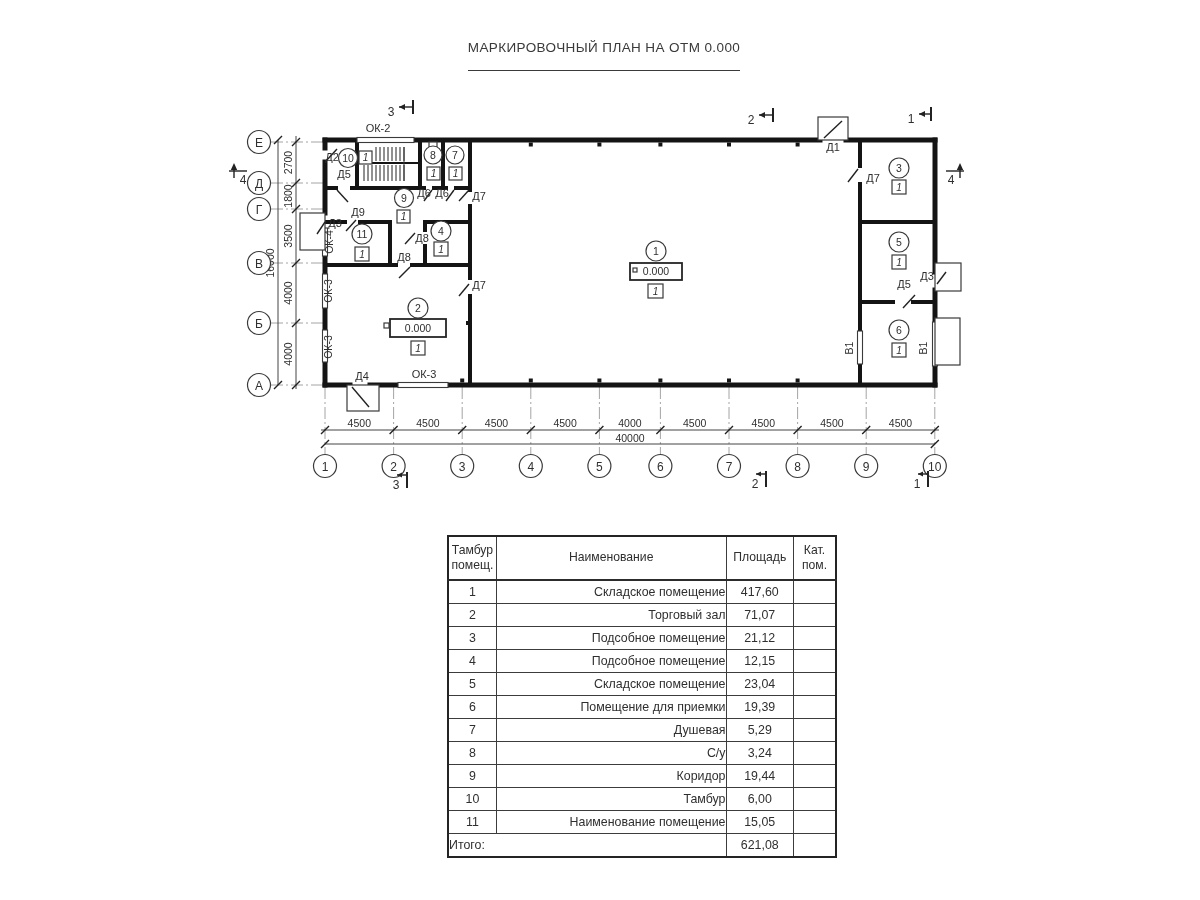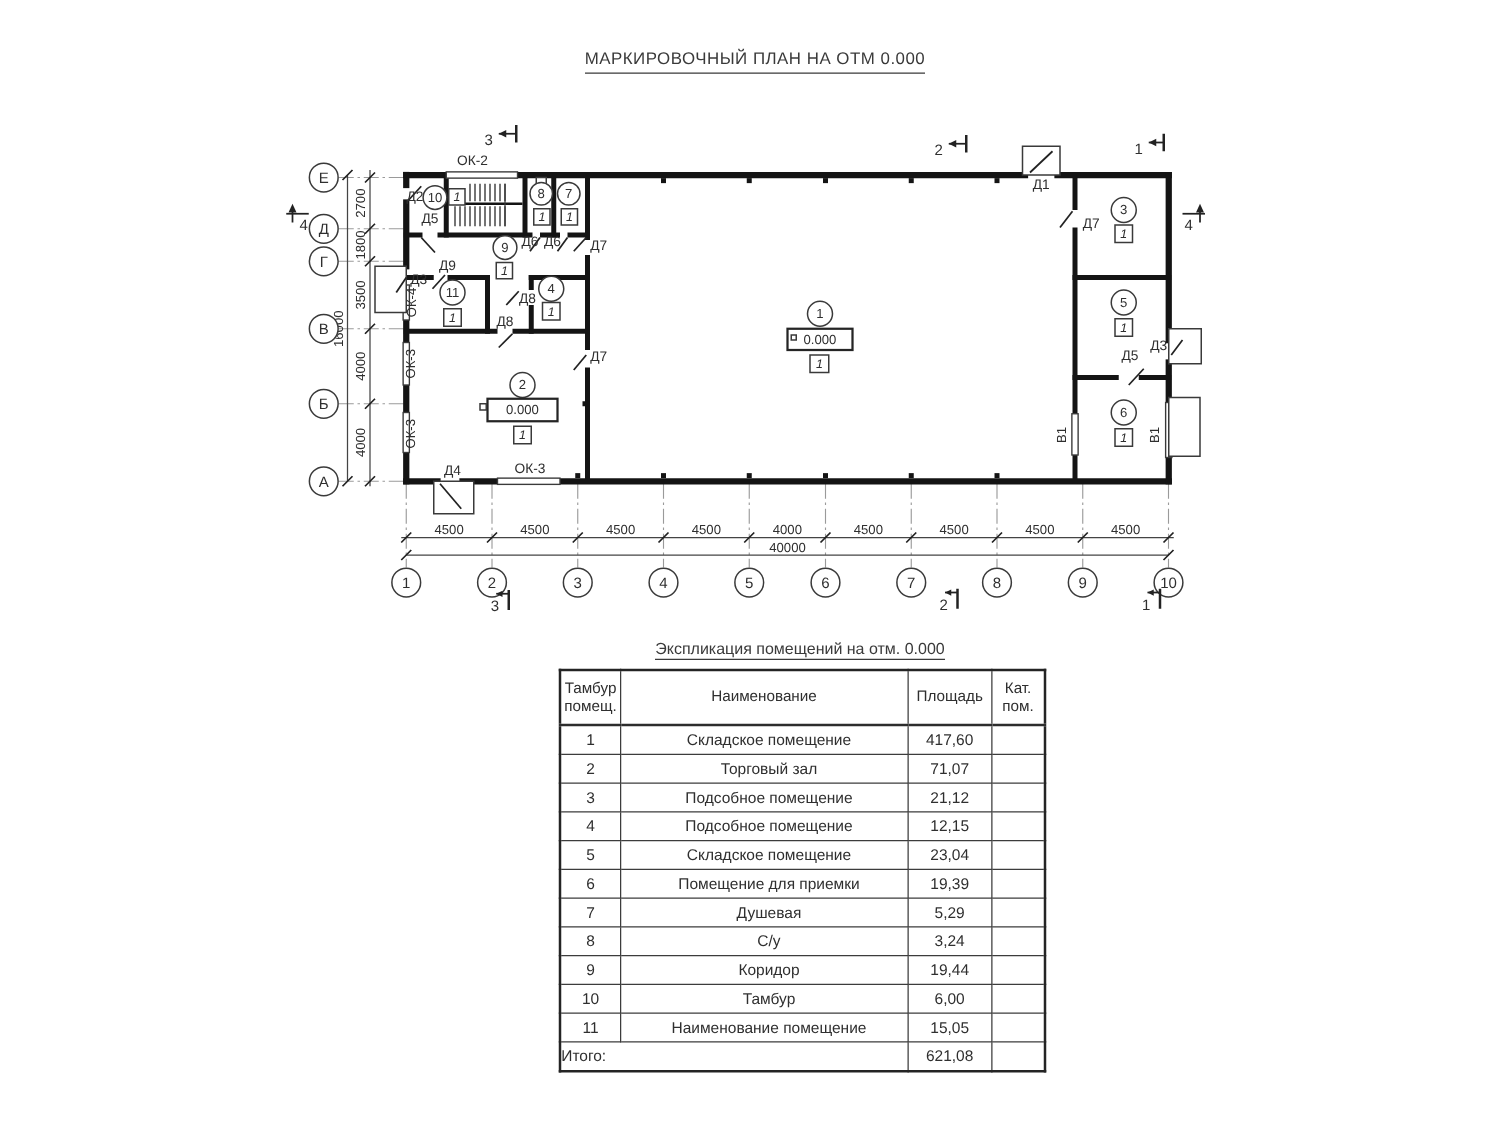--- a/index.html
+++ b/index.html
@@ -1,20 +1,20 @@
 <!DOCTYPE html>
 <html><head>
 <meta charset="utf-8">
 <style>
   html,body{margin:0;padding:0;background:#fff;}
   .page{position:relative;width:1200px;height:900px;background:#fff;overflow:hidden;
         font-family:"Liberation Sans",sans-serif;color:#2d2d2d;}
   .main-title{position:absolute;top:38px;left:0;width:1208px;text-align:center;}
   .main-title span{display:inline-block;font-size:13.5px;letter-spacing:.4px;color:#3a3a3a;
-        border-bottom:1.2px solid #3a3a3a;padding-bottom:4px;}
+        border-bottom:1.2px solid #3a3a3a;padding-bottom:15px;}
   svg text{font-family:"Liberation Sans",sans-serif;fill:#2f2f2f;}
   .mid{text-anchor:middle;}
   .t11{font-size:11px;} .t10{font-size:10.5px;}
   .ax{font-size:12px;} .rm{font-size:10.5px;}
   .cat{font-size:10px;font-style:italic;}
   .elev{font-size:10.5px;}
   .dim{font-size:10.5px;} .sec{font-size:12px;}
   .wx{stroke:#141414;stroke-width:5;stroke-linecap:square;}
   .wi{stroke:#141414;stroke-width:4;stroke-linecap:square;}
   .thin{stroke:#3a3a3a;stroke-width:1.2;fill:#fff;}
@@ -32,21 +32,21 @@
   .tbl-title span{display:inline-block;font-size:12.8px;color:#3a3a3a;
         border-bottom:1.2px solid #3a3a3a;padding-bottom:1px;}
   table.sched{position:absolute;top:535px;left:447px;width:390px;border-collapse:collapse;
         font-size:12.4px;color:#2f2f2f;}
   table.sched th,table.sched td{border:1.5px solid #3c3c3c;font-weight:normal;}
   table.sched{border:2.4px solid #242424;}
   table.sched thead th{height:42px;font-size:12.2px;text-align:center;line-height:1.25;
         border-bottom:2px solid #2c2c2c;padding:0 2px;}
   table.sched tbody td,table.sched tfoot td{height:22px;padding:0;}
   .c-num{width:43px;text-align:center;}
-  .c-name{width:243px;text-align:center;padding-left:8px!important;}
+  .c-name{width:243px;text-align:right;padding-left:8px!important;}
   .c-area{width:64px;text-align:center;}
   .c-cat{width:39px;text-align:center;}
   .total-lbl{padding-right:7px!important;}
 </style>
 </head>
 <body>
 
 <div class="page">
 
   <div class="main-title">
@@ -352,23 +352,20 @@
       <rect class="catbox" x="359" y="151" width="13" height="13"></rect>
         <text class="cat mid" x="365.5" y="161">1</text>
 
       <circle class="circ" cx="362" cy="234" r="10"></circle>
         <text class="rm mid" x="362" y="237.5">11</text>
       <rect class="catbox" x="355" y="247" width="14" height="14"></rect>
         <text class="cat mid" x="362" y="257.5">1</text>
     </g>
   </svg>
 
-  <div class="tbl-title">
-    <span>Экспликация помещений на отм. 0.000</span>
-  </div>
 
   <table class="sched">
     <colgroup>
         <col style="width:43px">
         <col style="width:243px">
         <col style="width:64px">
         <col style="width:39px">
       </colgroup>
     <thead>
       <tr>

